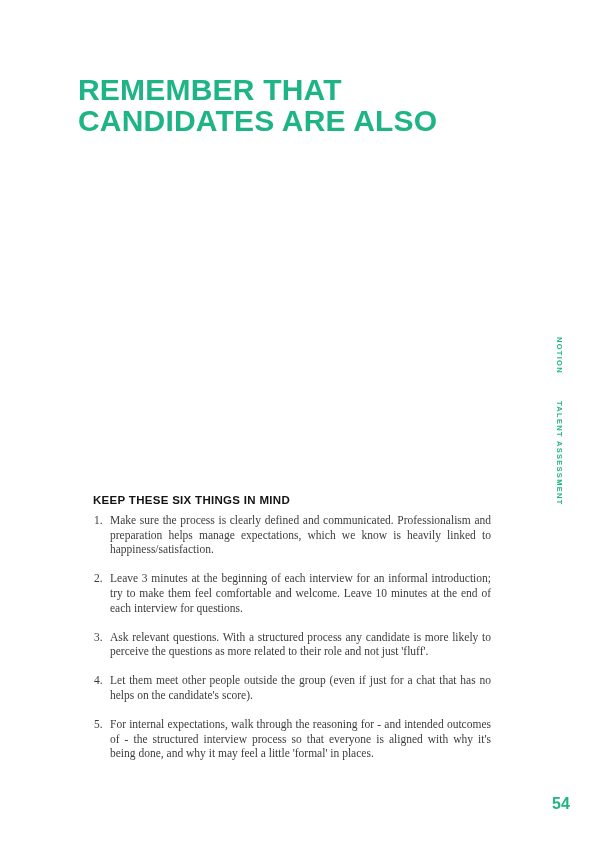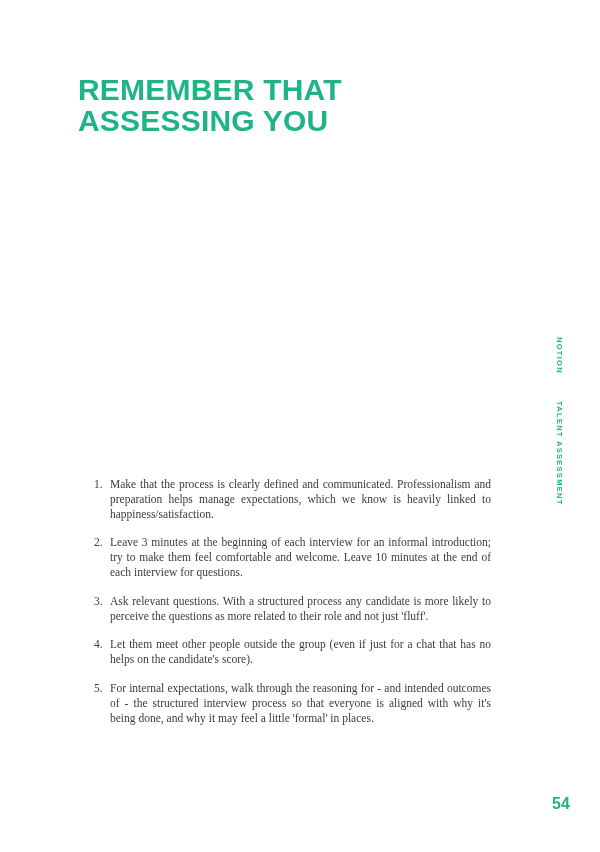--- a/index.html
+++ b/index.html
@@ -86,29 +86,30 @@
     color: #1fb486;
   }
 </style>
 </head>
 <body>
 
 <div class="page">
 
   <h1 class="title">
     <span>REMEMBER THAT</span>
-    <span>ASSESSING YOU</span>
+    <span>CANDIDATES ARE ALSO</span>
   </h1>
 
   <div class="vtext vtext-brand">NOTION</div>
   <div class="vtext vtext-doc">TALENT ASSESSMENT</div>
 
   <div class="content">
+    <h2 class="list-heading">KEEP THESE SIX THINGS IN MIND</h2>
     <ol class="six-list">
-      <li>Make that the process is clearly defined and communicated. Professionalism and preparation helps manage expectations, which we know is heavily linked to happiness/satisfaction.</li>
+      <li>Make sure the process is clearly defined and communicated. Professionalism and preparation helps manage expectations, which we know is heavily linked to happiness/satisfaction.</li>
       <li>Leave 3 minutes at the beginning of each interview for an informal introduction; try to make them feel comfortable and welcome. Leave 10 minutes at the end of each interview for questions.</li>
       <li>Ask relevant questions. With a structured process any candidate is more likely to perceive the questions as more related to their role and not just 'fluff'.</li>
       <li>Let them meet other people outside the group (even if just for a chat that has no helps on the candidate's score).</li>
       <li>For internal expectations, walk through the reasoning for - and intended outcomes of - the structured interview process so that everyone is aligned with why it's being done, and why it may feel a little 'formal' in places.</li>
     </ol>
   </div>
 
   <div class="page-number">54</div>
 
 </div>

